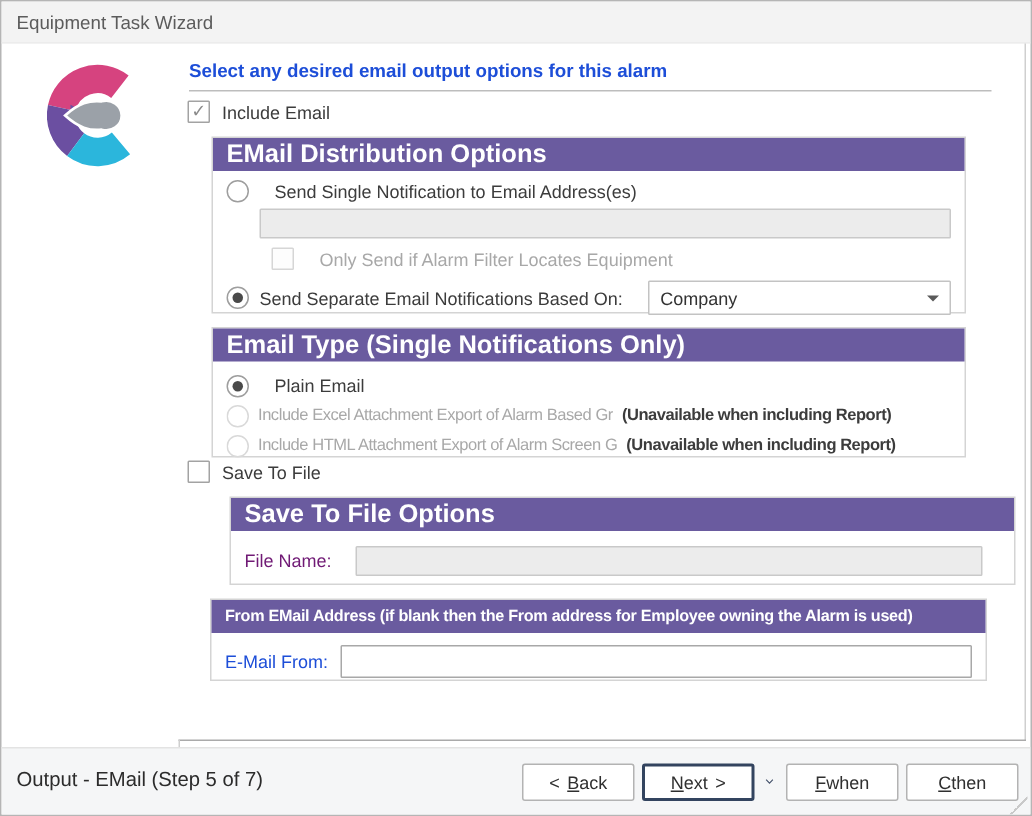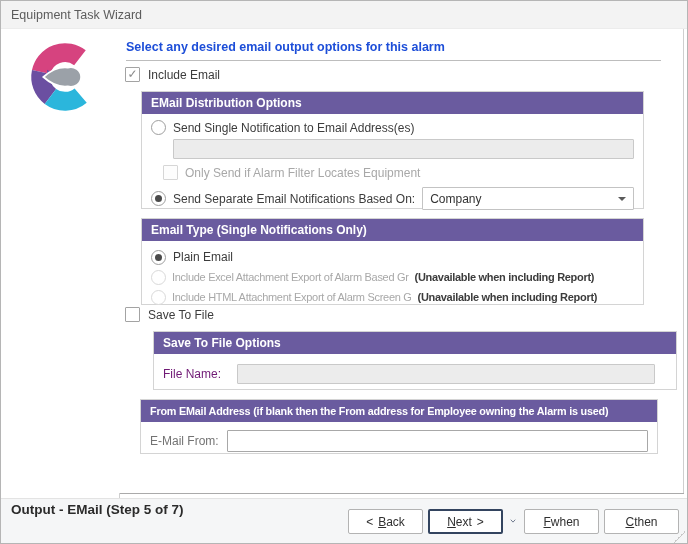--- a/index.html
+++ b/index.html
@@ -49,68 +49,68 @@
     display:flex;align-items:center;justify-content:center;flex:0 0 auto;
   }
   .radio.disabled{border-color:#d9d9d9;}
   .radio .dot{width:7px;height:7px;border-radius:50%;background:#4a4a4a;display:none;}
   .radio.selected .dot{display:block;}
 
   
   .panel{position:absolute;background:#fff;border:1px solid #d4d4d4;}
   .panel-header{
     height:22px;line-height:22px;background:var(--accent-purple,#6A5B9F);
-    color:#ffffff;font-weight:bold;font-size:12px;padding-left:9px;
+    color:#ffffff;font-weight:bold;font-size:17px;padding-left:9px;
     white-space:nowrap;overflow:hidden;
   }
   .panel-body{position:relative;padding:6px 9px 8px 9px;}
-  .ctl-row{display:flex;align-items:center;gap:7px;font-size:12px;color:#3c3c3c;white-space:nowrap;}
+  .ctl-row{display:flex;align-items:center;gap:17px;font-size:12px;color:#3c3c3c;white-space:nowrap;}
   .ctl-row.disabled{color:#a8a8a8;}
 
   .panel-distribution{left:140px;top:90px;width:503px;height:118px;}
   .panel-emailtype{left:140px;top:217px;width:503px;height:87px;}
   .panel-savefile{left:152px;top:330px;width:524px;height:59px;}
   .panel-fromemail{left:139px;top:398px;width:518px;height:55px;}
 
   .text-input{
     height:20px;border:1px solid #a8a8a8;background:#fff;font-family:inherit;
     font-size:12px;color:#333;padding:0 5px;border-radius:1px;outline:none;
   }
   .text-input:disabled,.text-input.disabled{background:#ececec;border-color:#c9c9c9;}
 
   .addr-input{display:block;margin:4px 0 0 22px;width:461px;}
-  .only-send-row{margin:6px 0 0 12px;}
+  .only-send-row{margin:6px 0 0 30px;}
   .sep-row{margin-top:7px;justify-content:space-between;}
   .sep-left{display:flex;align-items:center;gap:7px;}
   .combo{
     width:218px;height:23px;border:1px solid #c3c3c3;background:#fff;border-radius:1px;
     display:flex;align-items:center;justify-content:space-between;padding:0 7px;cursor:default;
   }
   .combo-value{font-size:12px;color:#333;}
   .combo-arrow{width:0;height:0;border-left:4px solid transparent;border-right:4px solid transparent;border-top:4px solid #5a5a5a;}
 
   .etype-row{height:20px;}
   .trunc-note{font-weight:bold;color:#3c3c3c;}
   .etype-row.small{font-size:11px;letter-spacing:-0.3px;overflow:hidden;gap:6px;}
 
   .fname-row{margin-top:4px;display:flex;align-items:center;}
   .fname-label{width:64px;font-size:12px;color:#701a75;flex:0 0 auto;}
   .fname-input{width:418px;margin-left:10px;}
 
   .panel-fromemail .panel-header{font-size:10.8px;letter-spacing:-0.2px;}
   .from-row{margin-top:2px;display:flex;align-items:center;}
-  .from-label{width:70px;font-size:12px;color:#737373;flex:0 0 auto;}
+  .from-label{width:70px;font-size:12px;color:#1d4ed8;flex:0 0 auto;}
   .from-input{width:426px;margin-left:7px;height:22px;}
 
   
   .footer{
     position:absolute;left:0;top:497px;width:100%;height:47px;background:#f5f6f7;
     border-top:1px solid #e3e3e3;
   }
-  .footer-status{position:absolute;left:10px;top:3px;font-size:13.5px;font-weight:bold;color:#2b2b2b;}
+  .footer-status{position:absolute;left:10px;top:13px;font-size:13.5px;font-weight:normal;color:#2b2b2b;}
   .btn{
     position:absolute;top:10px;width:75px;height:25px;background:#fff;border:1px solid #b3b3b3;
     border-radius:2px;font-family:inherit;font-size:12px;color:#2f2f2f;cursor:default;
     display:flex;align-items:center;justify-content:center;white-space:pre;
   }
   .btn .ak{text-decoration:underline;}
   .btn-back{left:347px;}
   .btn-next{left:427px;border:2px solid var(--next-button-border,#33445F);}
   .btn-finish{left:523px;}
   .btn-cancel{left:603px;}

